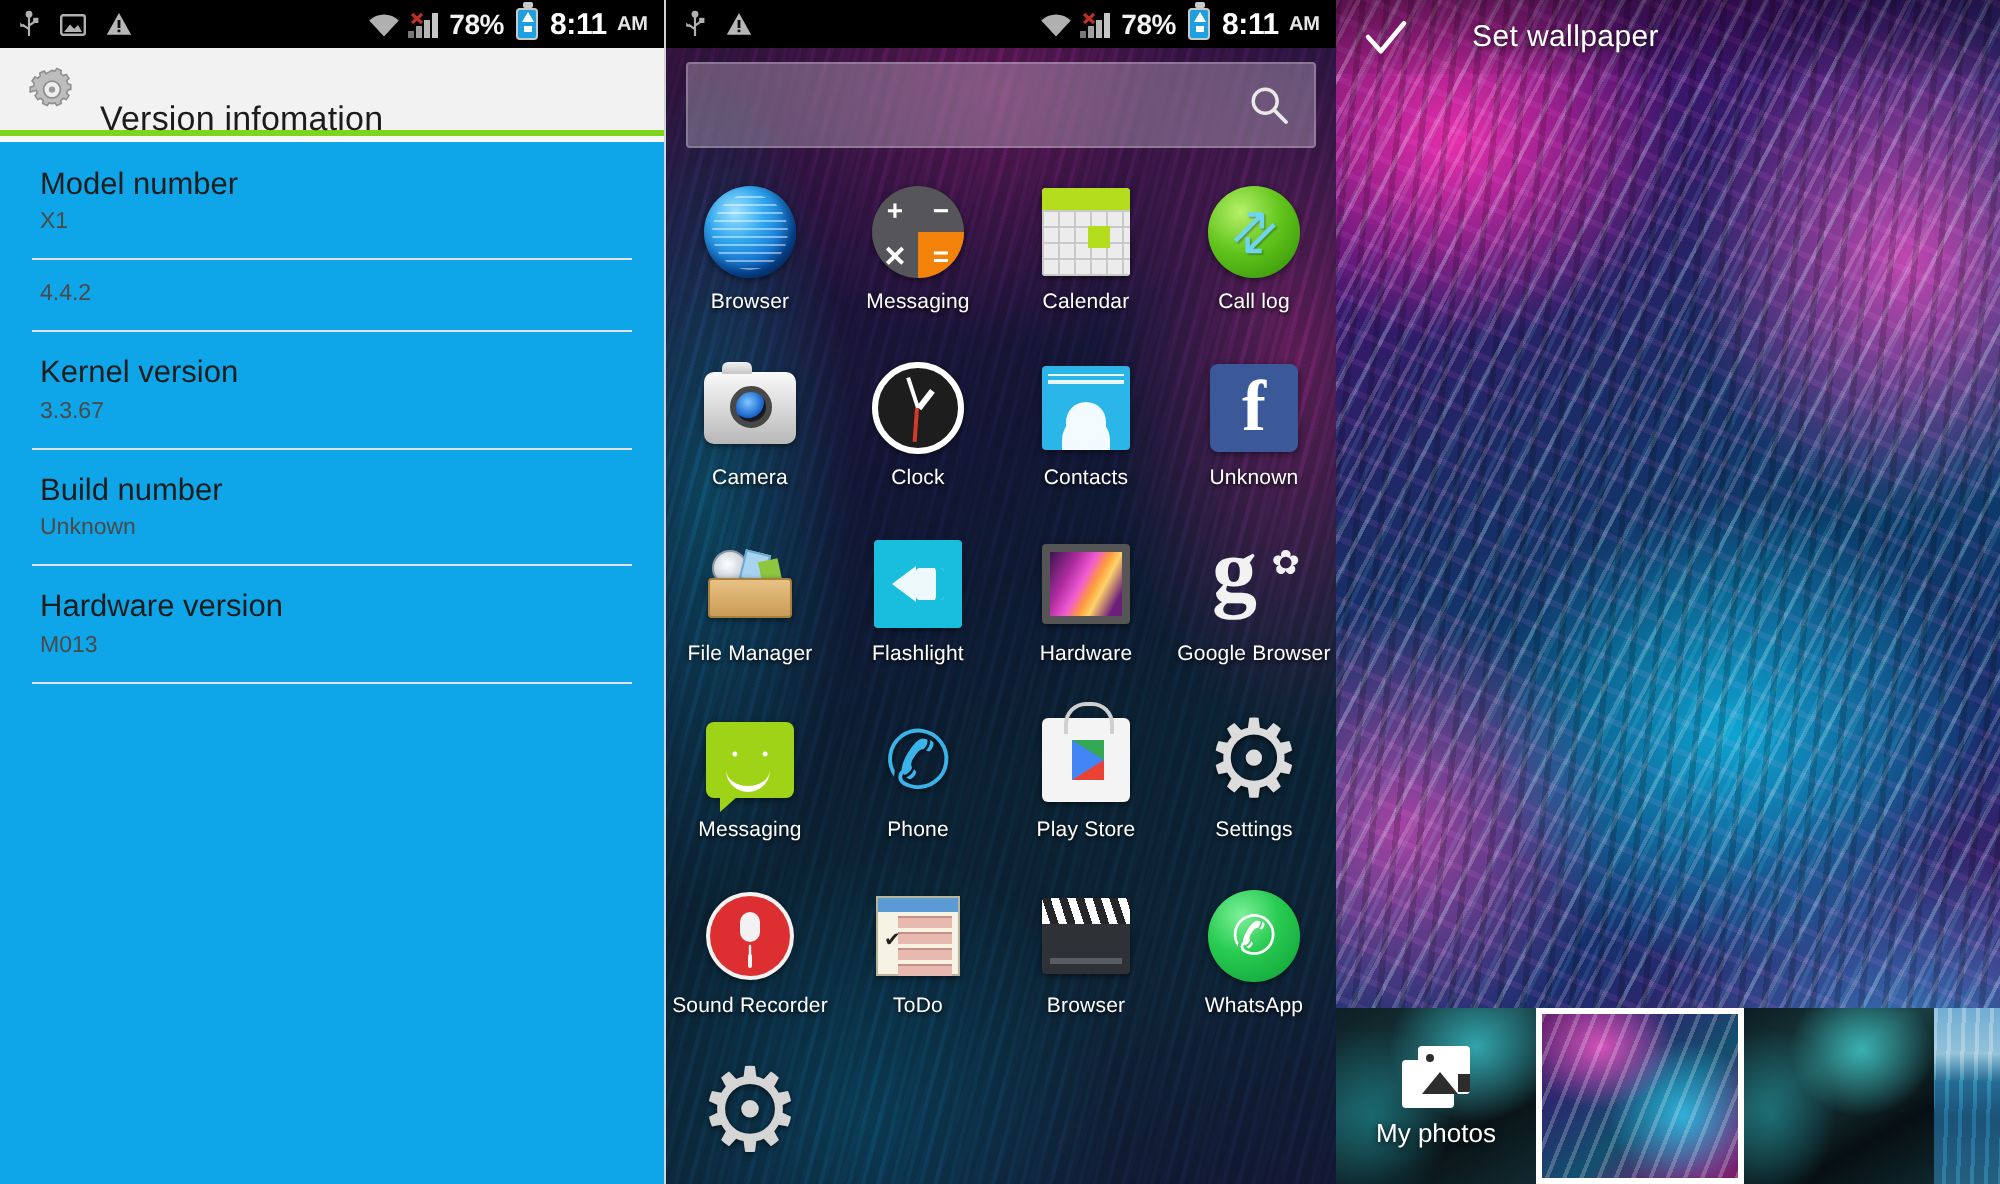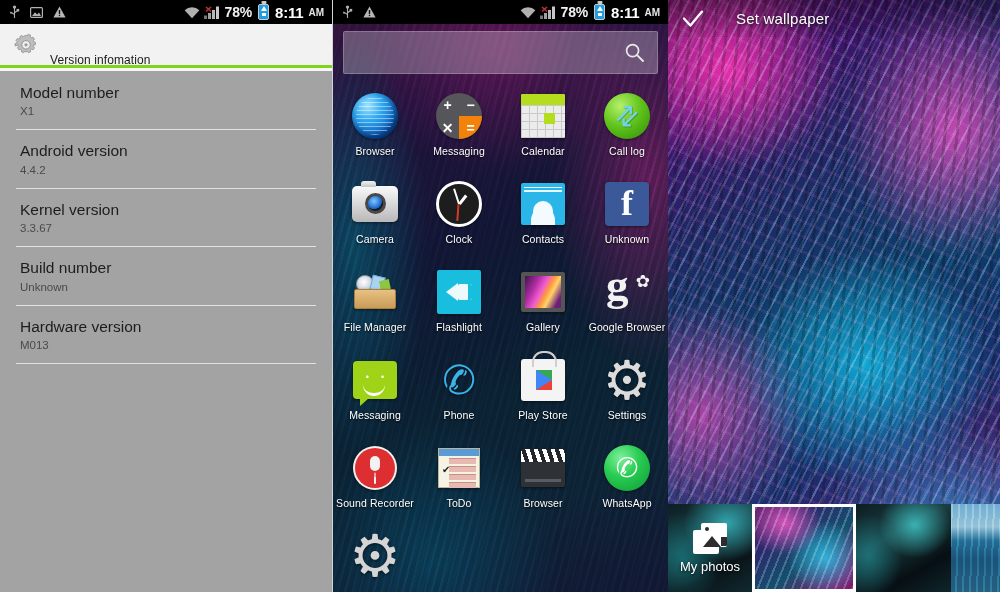--- a/index.html
+++ b/index.html
@@ -44,22 +44,22 @@
     position: relative; width: 333px; height: 592px;
     background: #f7f7f7; border-right: 1px solid #cfd4d8;
     overflow: hidden;
   }
   .settings-header {
     position: absolute; top: 24px; left: 0; right: 0; height: 44px;
     background: #f2f2f2;
     display: flex; align-items: center; gap: 11px; padding-left: 13px;
     border-bottom: 3px solid #7fd41c;
   }
-  .settings-title { font-size: 12px; color: #1c1c1c; letter-spacing: .1px; margin-top: 30px; }
-  .settings-list { position: absolute; top: 71px; left: 0; right: 0; bottom: 0; background: #a3a3a3; }
+  .settings-title { font-size: 17px; color: #1c1c1c; letter-spacing: .1px; margin-top: 30px; }
+  .settings-list { position: absolute; top: 71px; left: 0; right: 0; bottom: 0; background: #0ea5e9; }
   .setting-row { padding: 11px 0 12px 20px; position: relative; }
   .setting-row + .setting-row::before {
     content: ""; position: absolute; top: 0; left: 16px; right: 16px; height: 1px; background: #e2e2e2;
   }
   .setting-label { font-size: 15.5px; color: #1d1d1d; line-height: 1.45; }
   .setting-value { font-size: 11.5px; color: #4a4a4a; margin-top: 1px; }
   .list-end-rule { margin: 0 16px; height: 1px; background: #e2e2e2; }
 
   
   .pane-drawer {
@@ -264,21 +264,21 @@
     position:absolute; top:0; left:0; right:0; height:37px; z-index:12;
     display:flex; align-items:center; gap:12px; padding-left:14px;
     background: linear-gradient(rgba(0,0,0,.30), rgba(0,0,0,.06));
   }
   .setwall-txt { font-size:15px; color:#fff; text-shadow:0 1px 3px rgba(0,0,0,.75); letter-spacing:.2px;margin-left:20px; }
   .wall-strip {
     position:absolute; left:0; right:0; bottom:0; height:88px; z-index:12;
     display:flex; background:#0a0a0a;
   }
   .thumb { position:relative; height:88px; overflow:hidden; flex:0 0 auto; }
-  .thumb.myphotos { width:84px;
+  .thumb.myphotos { width:100px;
     background: radial-gradient(ellipse 70px 60px at 70% 22%, rgba(60,200,210,.75), transparent 62%),
                 radial-gradient(ellipse 60px 70px at 18% 62%, rgba(30,150,160,.55), transparent 66%),
                 linear-gradient(150deg,#0d1f24 0%,#16383c 38%,#0a1418 70%,#102a30 100%); }
   .thumb.sel { width:104px; border:3px solid #fff; box-sizing:border-box;
     background:
       radial-gradient(ellipse 60px 50px at 30% 20%, rgba(240,90,200,.85), transparent 62%),
       radial-gradient(ellipse 60px 60px at 72% 62%, rgba(50,200,240,.82), transparent 62%),
       linear-gradient(140deg,#5d1a66 0%,#2a2a6e 30%,#12506e 58%,#7a1f6e 88%); }
   .thumb.sel::after { content:""; position:absolute; inset:0;
     background: repeating-linear-gradient(112deg, rgba(255,255,255,.22) 0 2px, rgba(0,0,0,.12) 2px 8px);
@@ -357,21 +357,20 @@
       </svg>
       <span class="settings-title">Version infomation</span>
     </div>
 
     <div class="settings-list">
       <div class="setting-row">
         <div class="setting-label">Model number</div>
         <div class="setting-value">X1</div>
       </div>
       <div class="setting-row">
-        <div class="setting-label">Android version</div>
         <div class="setting-value">4.4.2</div>
       </div>
       <div class="setting-row">
         <div class="setting-label">Kernel version</div>
         <div class="setting-value">3.3.67</div>
       </div>
       <div class="setting-row">
         <div class="setting-label">Build number</div>
         <div class="setting-value">Unknown</div>
       </div>
@@ -515,21 +514,21 @@
           </div>
         <div class="app-lbl">Flashlight</div>
       </div>
 
       <div class="app">
         <div class="app-ic">
             <div class="ic-gal">
               <i></i>
             </div>
           </div>
-        <div class="app-lbl">Gallery</div>
+        <div class="app-lbl">Hardware</div>
       </div>
 
       <div class="app">
         <div class="app-ic">
             <div class="ic-gs"></div>
           </div>
         <div class="app-lbl">Google Browser</div>
       </div>
 
       <div class="app">

